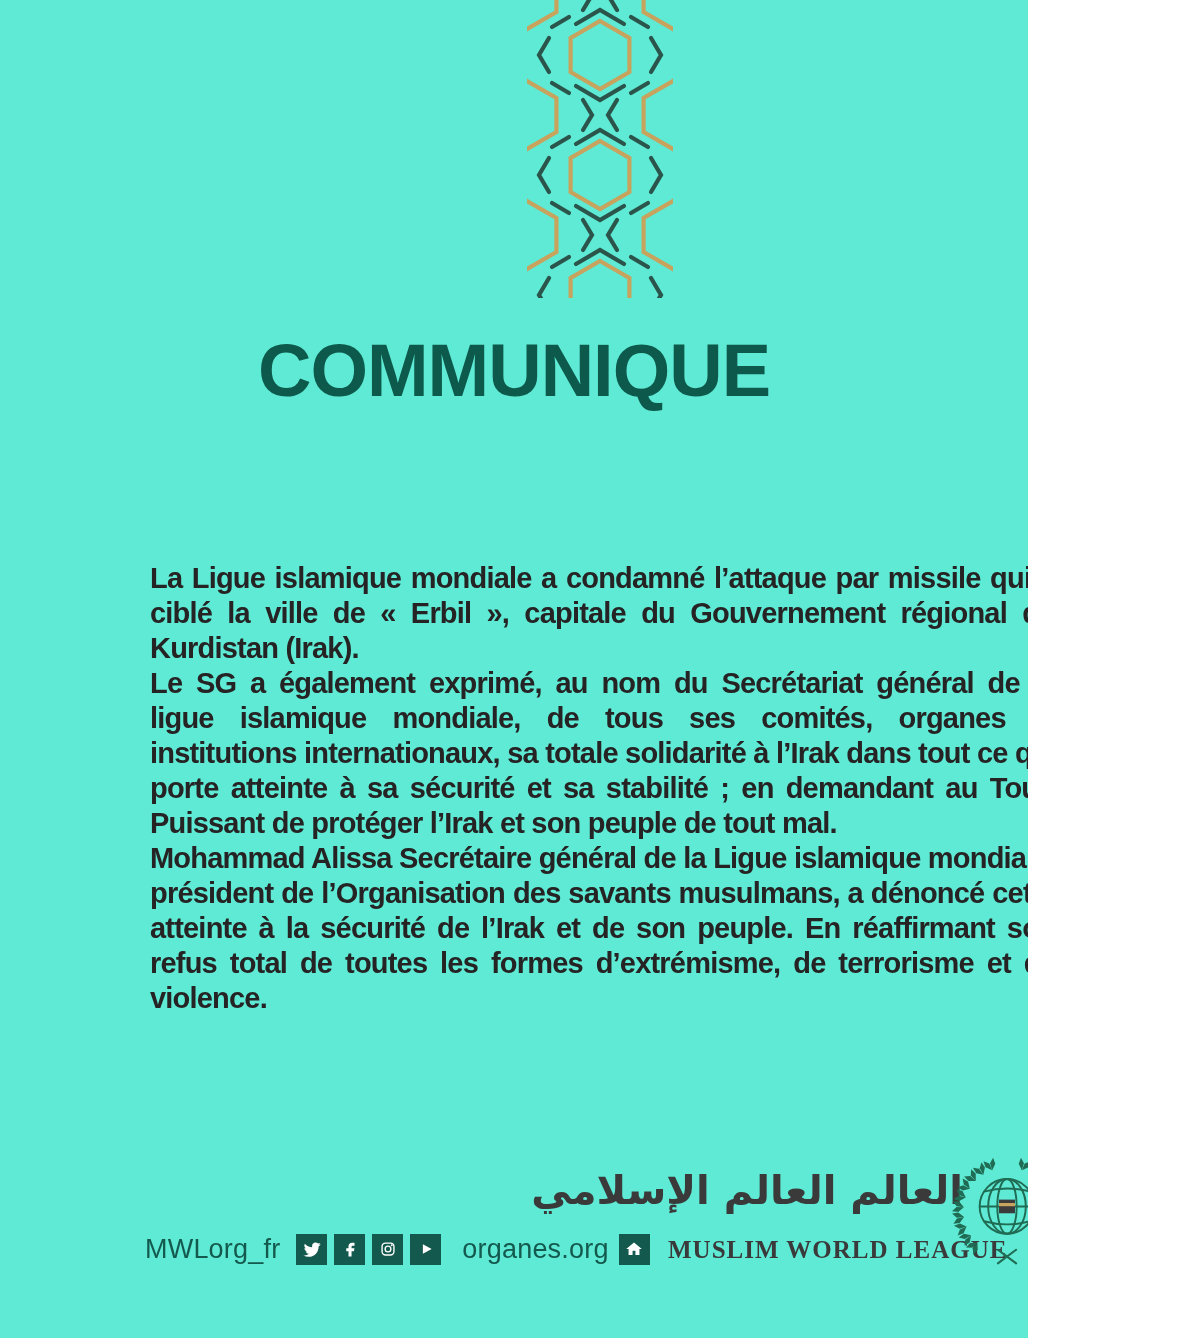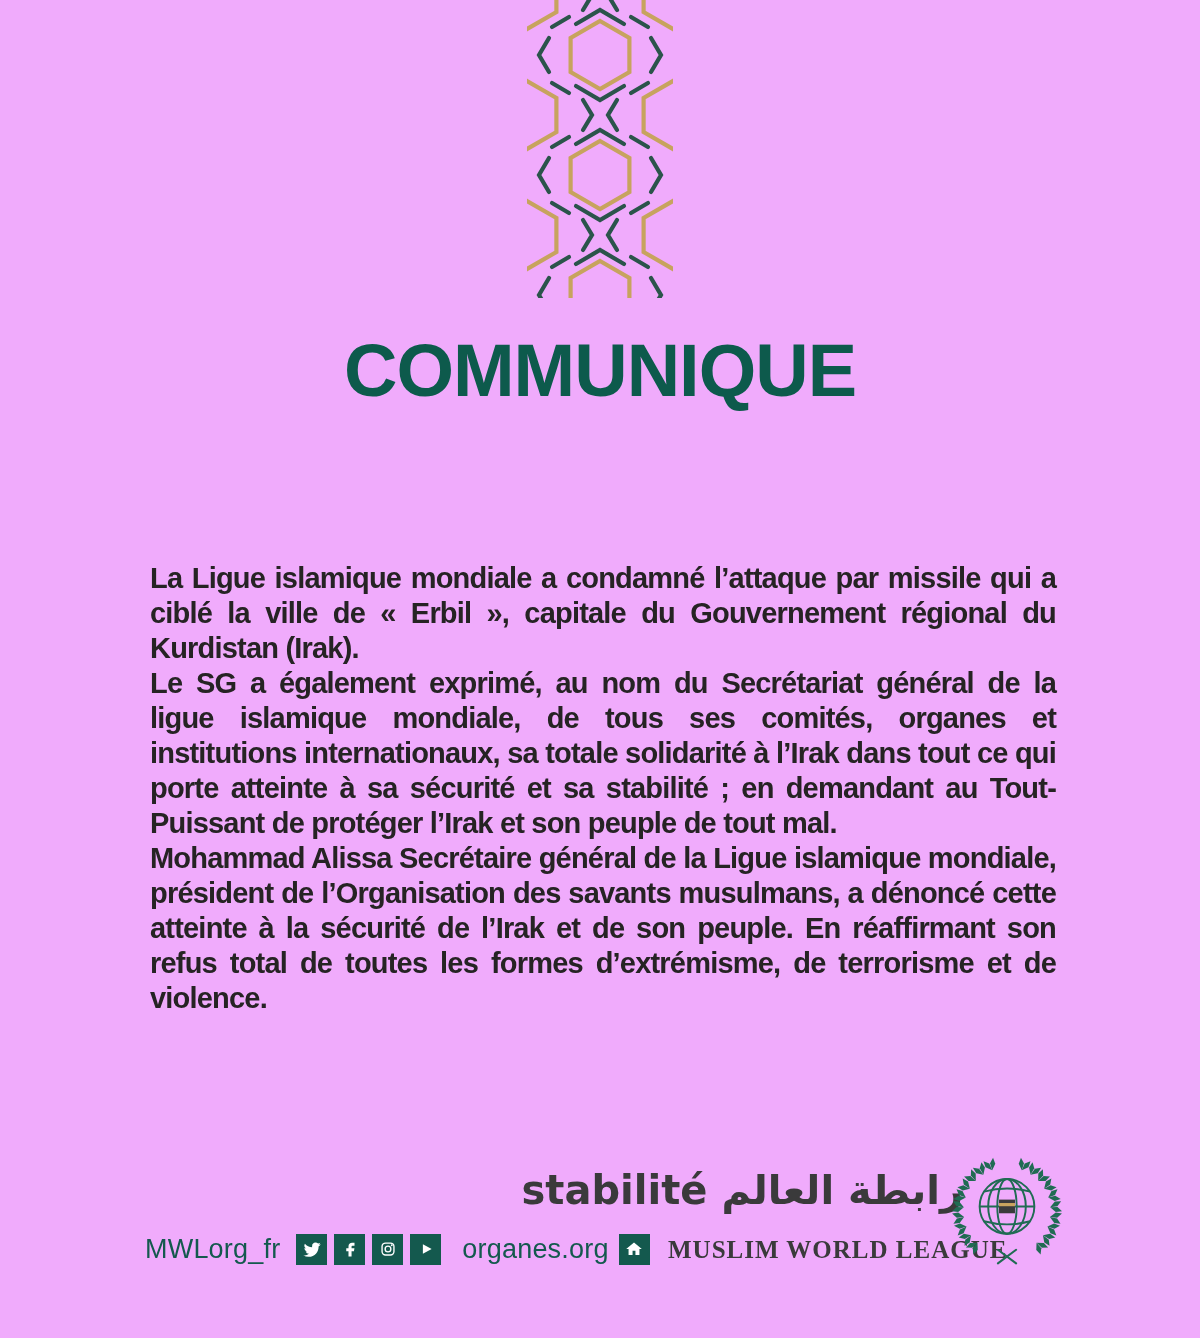--- a/index.html
+++ b/index.html
@@ -1,17 +1,17 @@
 <!DOCTYPE html>
 <html><head>
 <meta charset="utf-8">
 <style>
   html,body{margin:0;padding:0;background:#ffffff;}
   .page{
-    position:relative;width:1200px;height:1338px;background:#f0abfc;
+    position:relative;width:1028px;height:1338px;background:#5eead4;
     font-family:"Liberation Sans", sans-serif;overflow:hidden;
   }
   
   .pattern{position:absolute;left:527px;top:0;}
   
   .title{
     position:absolute;left:0;top:332px;width:100%;margin:0;
     text-align:center;color:#0D5A4C;font-size:74px;font-weight:700;
     letter-spacing:-1px;line-height:1.05;
   }
@@ -130,21 +130,21 @@
 
     <span class="site">organes.org</span>
 
     <span class="sq" style="margin-right:0;">
       <svg width="20" height="20" viewBox="0 0 32 32" fill="#ffffff">
         <path d="M16 5.5 3.5 16h3.8v9.5h6.4v-6.6h4.6v6.6h6.4V16h3.8z"></path>
       </svg>
     </span>
   </div>
 
-  <div class="arabic">رابطة العالم stabilité</div>
+  <div class="arabic">العالم العالم الإسلامي</div>
   <p class="org-en">MUSLIM WORLD LEAGUE</p>
 
   <svg class="logo" width="114" height="114" viewBox="0 0 100 100" aria-hidden="true">
     <defs>
       <g id="pair" fill="#206B53">
         <path d="M0 0 L2.3 -6 L0 -11 L-2.3 -6 Z" transform="rotate(-24)"></path>
         <path d="M0 0 L2.3 -6 L0 -11 L-2.3 -6 Z" transform="rotate(24)"></path>
       </g>
     </defs>
 

